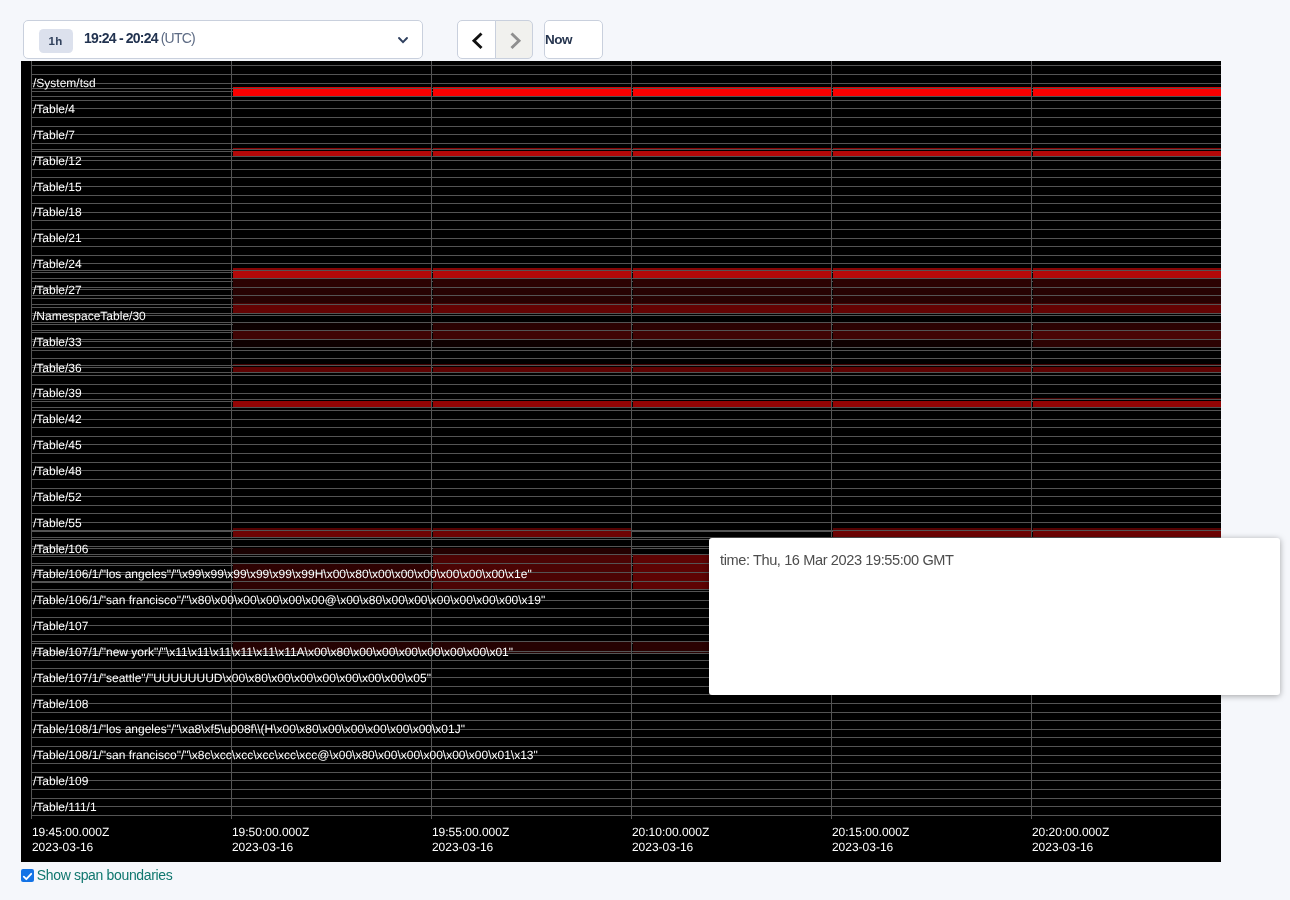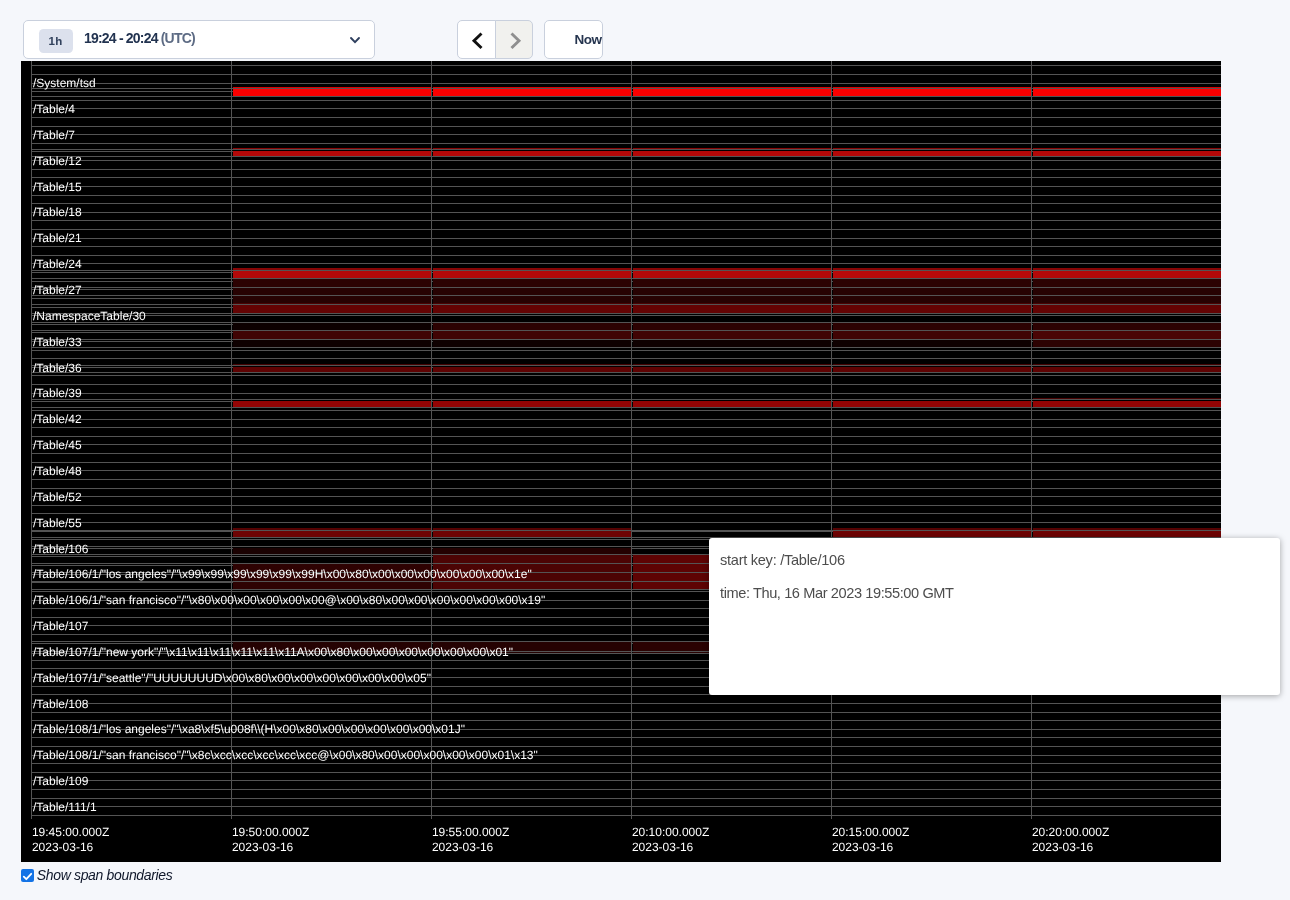--- a/index.html
+++ b/index.html
@@ -1,35 +1,35 @@
 <!DOCTYPE html>
 <html><head><meta charset="utf-8"><style>
 * { margin:0; padding:0; box-sizing:border-box; }
 html,body { width:1290px; height:900px; background:#f5f7fb; font-family:"Liberation Sans",sans-serif; position:relative; overflow:hidden; }
-.rangebtn { will-change:transform; position:absolute; left:22.6px; top:20px; width:352px; height:38.5px; background:#fff; border:1px solid #c9d0dd; border-radius:5px; }
+.rangebtn { will-change:transform; position:absolute; left:22.6px; top:20px; width:400px; height:38.5px; background:#fff; border:1px solid #c9d0dd; border-radius:5px; }
 .badge { position:absolute; left:14.5px; top:7.5px; width:34px; height:24px; background:#dce1ed; border-radius:4.5px; font-size:11.5px; font-weight:bold; color:#31415c; text-align:center; line-height:24px; letter-spacing:0.2px; }
 .rtime { position:absolute; left:60px; top:0; line-height:35px; font-size:14px; font-weight:bold; color:#223350; letter-spacing:-0.8px; }
-.rtime .utc { font-weight:bold; color:#5d6b84; }
+.rtime .utc { font-weight:normal; color:#5d6b84; }
 .chev { position:absolute; right:13px; top:15px; }
 .navgrp { position:absolute; left:457.2px; top:20px; height:39px; }
 .bbtn { position:absolute; top:0; width:38.5px; height:39px; border:1px solid #c9d0dd; background:#fff; }
 .bback { left:0; border-radius:5px 0 0 5px; }
 .bfwd { left:37.5px; border-radius:0 5px 5px 0; background:#f1f1ee; }
 .bbtn svg { position:absolute; left:13px; top:11px; }
-.nowbtn { position:absolute; left:543.6px; top:20px; width:58.6px; height:39px; background:#fff; border:1px solid #c9d0dd; border-radius:5px; font-size:13.5px; font-weight:bold; color:#26354f; text-align:right; line-height:37px; letter-spacing:-0.5px; will-change:transform; }
+.nowbtn { position:absolute; left:543.6px; top:20px; width:58.6px; height:39px; background:#fff; border:1px solid #c9d0dd; border-radius:5px; font-size:13.5px; font-weight:bold; color:#26354f; text-align:left; line-height:37px; letter-spacing:-0.5px; will-change:transform; }
 .canvas { position:absolute; left:21px; top:61px; width:1200px; height:801px; will-change:transform; }
 .tooltip { will-change:transform; position:absolute; left:708.6px; top:538.3px; width:570.5px; height:157.2px; background:#fff; border-radius:3px; box-shadow:0 1px 6px rgba(0,0,0,0.35); padding:13.5px 10px 0 11px; font-size:14.6px; color:#4d4d4d; }
 .tooltip p { margin:0 0 16.6px 0; line-height:17.2px; white-space:nowrap; }
 .tooltip .p1 { letter-spacing:-0.28px; }
 .tooltip .p2 { letter-spacing:-0.03px; }
 .tooltip .p3 { letter-spacing:-0.44px; }
 .tooltip .p4 { letter-spacing:-0.41px; }
 .cbrow { will-change:transform; position:absolute; left:21.4px; top:867.8px; height:14px; }
 .cbox { position:absolute; left:0; top:0.5px; width:13px; height:13px; background:#1373e6; border-radius:2px; }
-.cblab { position:absolute; left:15.8px; top:-1px; font-size:14px; color:#0f172a; white-space:nowrap; letter-spacing:-0.34px;font-style:italic; }
+.cblab { position:absolute; left:15.8px; top:-1px; font-size:14px; color:#0f766e; white-space:nowrap; letter-spacing:-0.34px; }
 </style></head>
 <body>
 <div class="rangebtn">
   <span class="badge">1h</span>
   <span class="rtime">19:24 - 20:24 <span class="utc">(UTC)</span></span>
   <svg class="chev" width="12" height="9" viewBox="0 0 12 9">
       <path d="M2 2 L6 6.2 L10 2" stroke="#2e3f5e" stroke-width="1.9" fill="none" stroke-linecap="round"></path>
     </svg>
 </div>
 <div class="navgrp">
@@ -194,20 +194,19 @@
       <text x="410.9" y="789.6">2023-03-16</text>
       <text x="610.9" y="774.9">20:10:00.000Z</text>
       <text x="610.9" y="789.6">2023-03-16</text>
       <text x="810.9" y="774.9">20:15:00.000Z</text>
       <text x="810.9" y="789.6">2023-03-16</text>
       <text x="1010.9" y="774.9">20:20:00.000Z</text>
       <text x="1010.9" y="789.6">2023-03-16</text>
     </g>
 </svg>
 <div class="tooltip">
-  <p class="p1">start key: /Table/106</p>
   <p class="p4">time: Thu, 16 Mar 2023 19:55:00 GMT</p>
 </div>
 <div class="cbrow">
   <span class="cbox"><svg width="13" height="13" viewBox="0 0 13 13">
         <path d="M2.8 6.7 L5.3 9.2 L10.2 3.8" stroke="#fff" stroke-width="1.8" fill="none" stroke-linecap="round" stroke-linejoin="round"></path>
       </svg></span>
   <span class="cblab">Show span boundaries</span>
 </div>
 </body></html>

